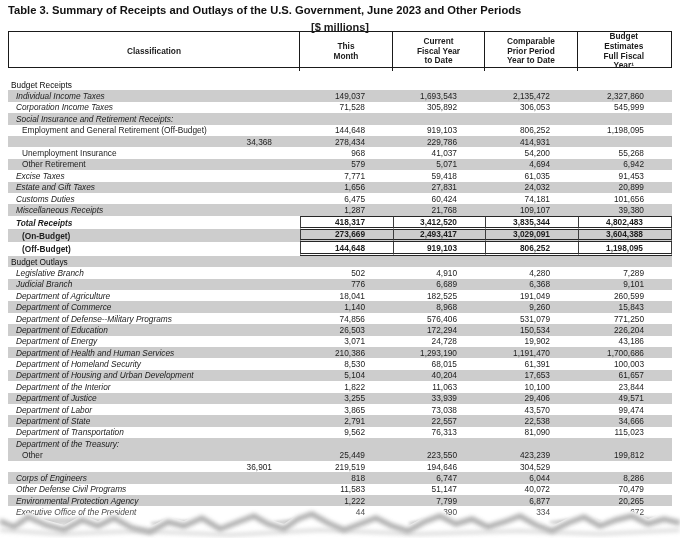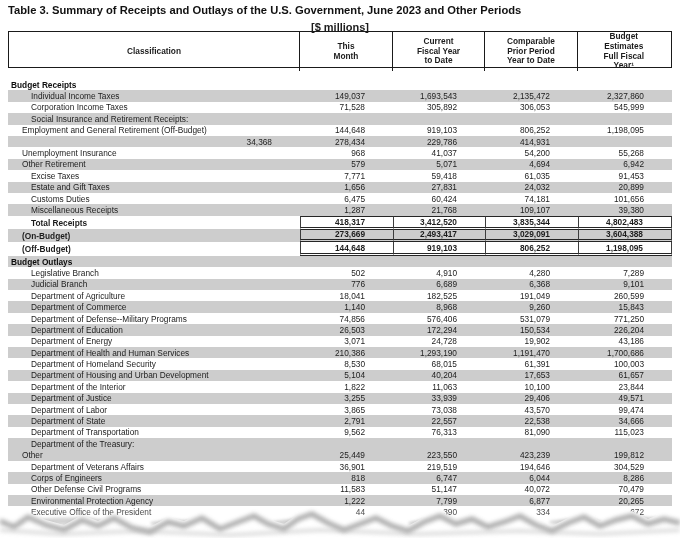--- a/index.html
+++ b/index.html
@@ -29,23 +29,23 @@
     font-size:8.3px; font-weight:bold; line-height:1.18; white-space:pre-line;
     border-left:1.5px solid #1a1a1a; }
   .hcell:first-child { border-left:none; }
 
   .tbody { position:absolute; left:8px; top:79px; width:664px; }
   .row { display:grid; grid-template-columns:292px 93px 92px 93px 94px; height:11.4px; }
   .row.shade { background:#cdcdcd; }
   .cell { height:100%; display:flex; align-items:center; font-size:8.3px; }
   .cell.label { padding-left:3px; white-space:nowrap; overflow:hidden; }
   .cell.num { justify-content:flex-end; padding-right:28px; position:relative; }
-  .row.ind1 .label { padding-left:23px; }
+  .row.ind1 .label { padding-left:8px;font-style:italic; }
   .row.ind2 .label { padding-left:14px;text-align:right; }
-  .row.section .label { font-weight:bold; color:#0d0d0d; }
+  .row.section .label { font-weight:normal; color:#0d0d0d; }
   .row.total { height:13.4px; font-weight:bold; }
   .row.total .num { border-left:1px solid #3d3d3d; border-bottom:3px double #262626; }
   .row.total .num:last-child { border-right:1px solid #3d3d3d; }
   .row.total.rule-top .num { border-top:1px solid #262626; }
   .row.torn { filter:blur(.3px); opacity:.82; }
 
   .oval { position:absolute; right:11px; top:-2.5px; width:63px; height:17.5px;
     border:1.7px solid #c23b3b; border-radius:50%; transform:rotate(-2deg);
     box-shadow:0 0 1.5px rgba(190,50,50,.55), inset 0 0 1px rgba(190,50,50,.45); }
 
@@ -314,21 +314,20 @@
     <div class="cell num"></div>
   </div>
       <div class="row ind2 shade">
     <div class="cell label">Other</div>
     <div class="cell num">25,449</div>
     <div class="cell num">223,550</div>
     <div class="cell num">423,239</div>
     <div class="cell num">199,812</div>
   </div>
       <div class="row ind1">
-    <div class="cell label">Department of Veterans Affairs</div>
     <div class="cell num">36,901</div>
     <div class="cell num">219,519</div>
     <div class="cell num">194,646</div>
     <div class="cell num">304,529</div>
   </div>
       <div class="row ind1 shade">
     <div class="cell label">Corps of Engineers</div>
     <div class="cell num">818</div>
     <div class="cell num">6,747</div>
     <div class="cell num">6,044</div>

